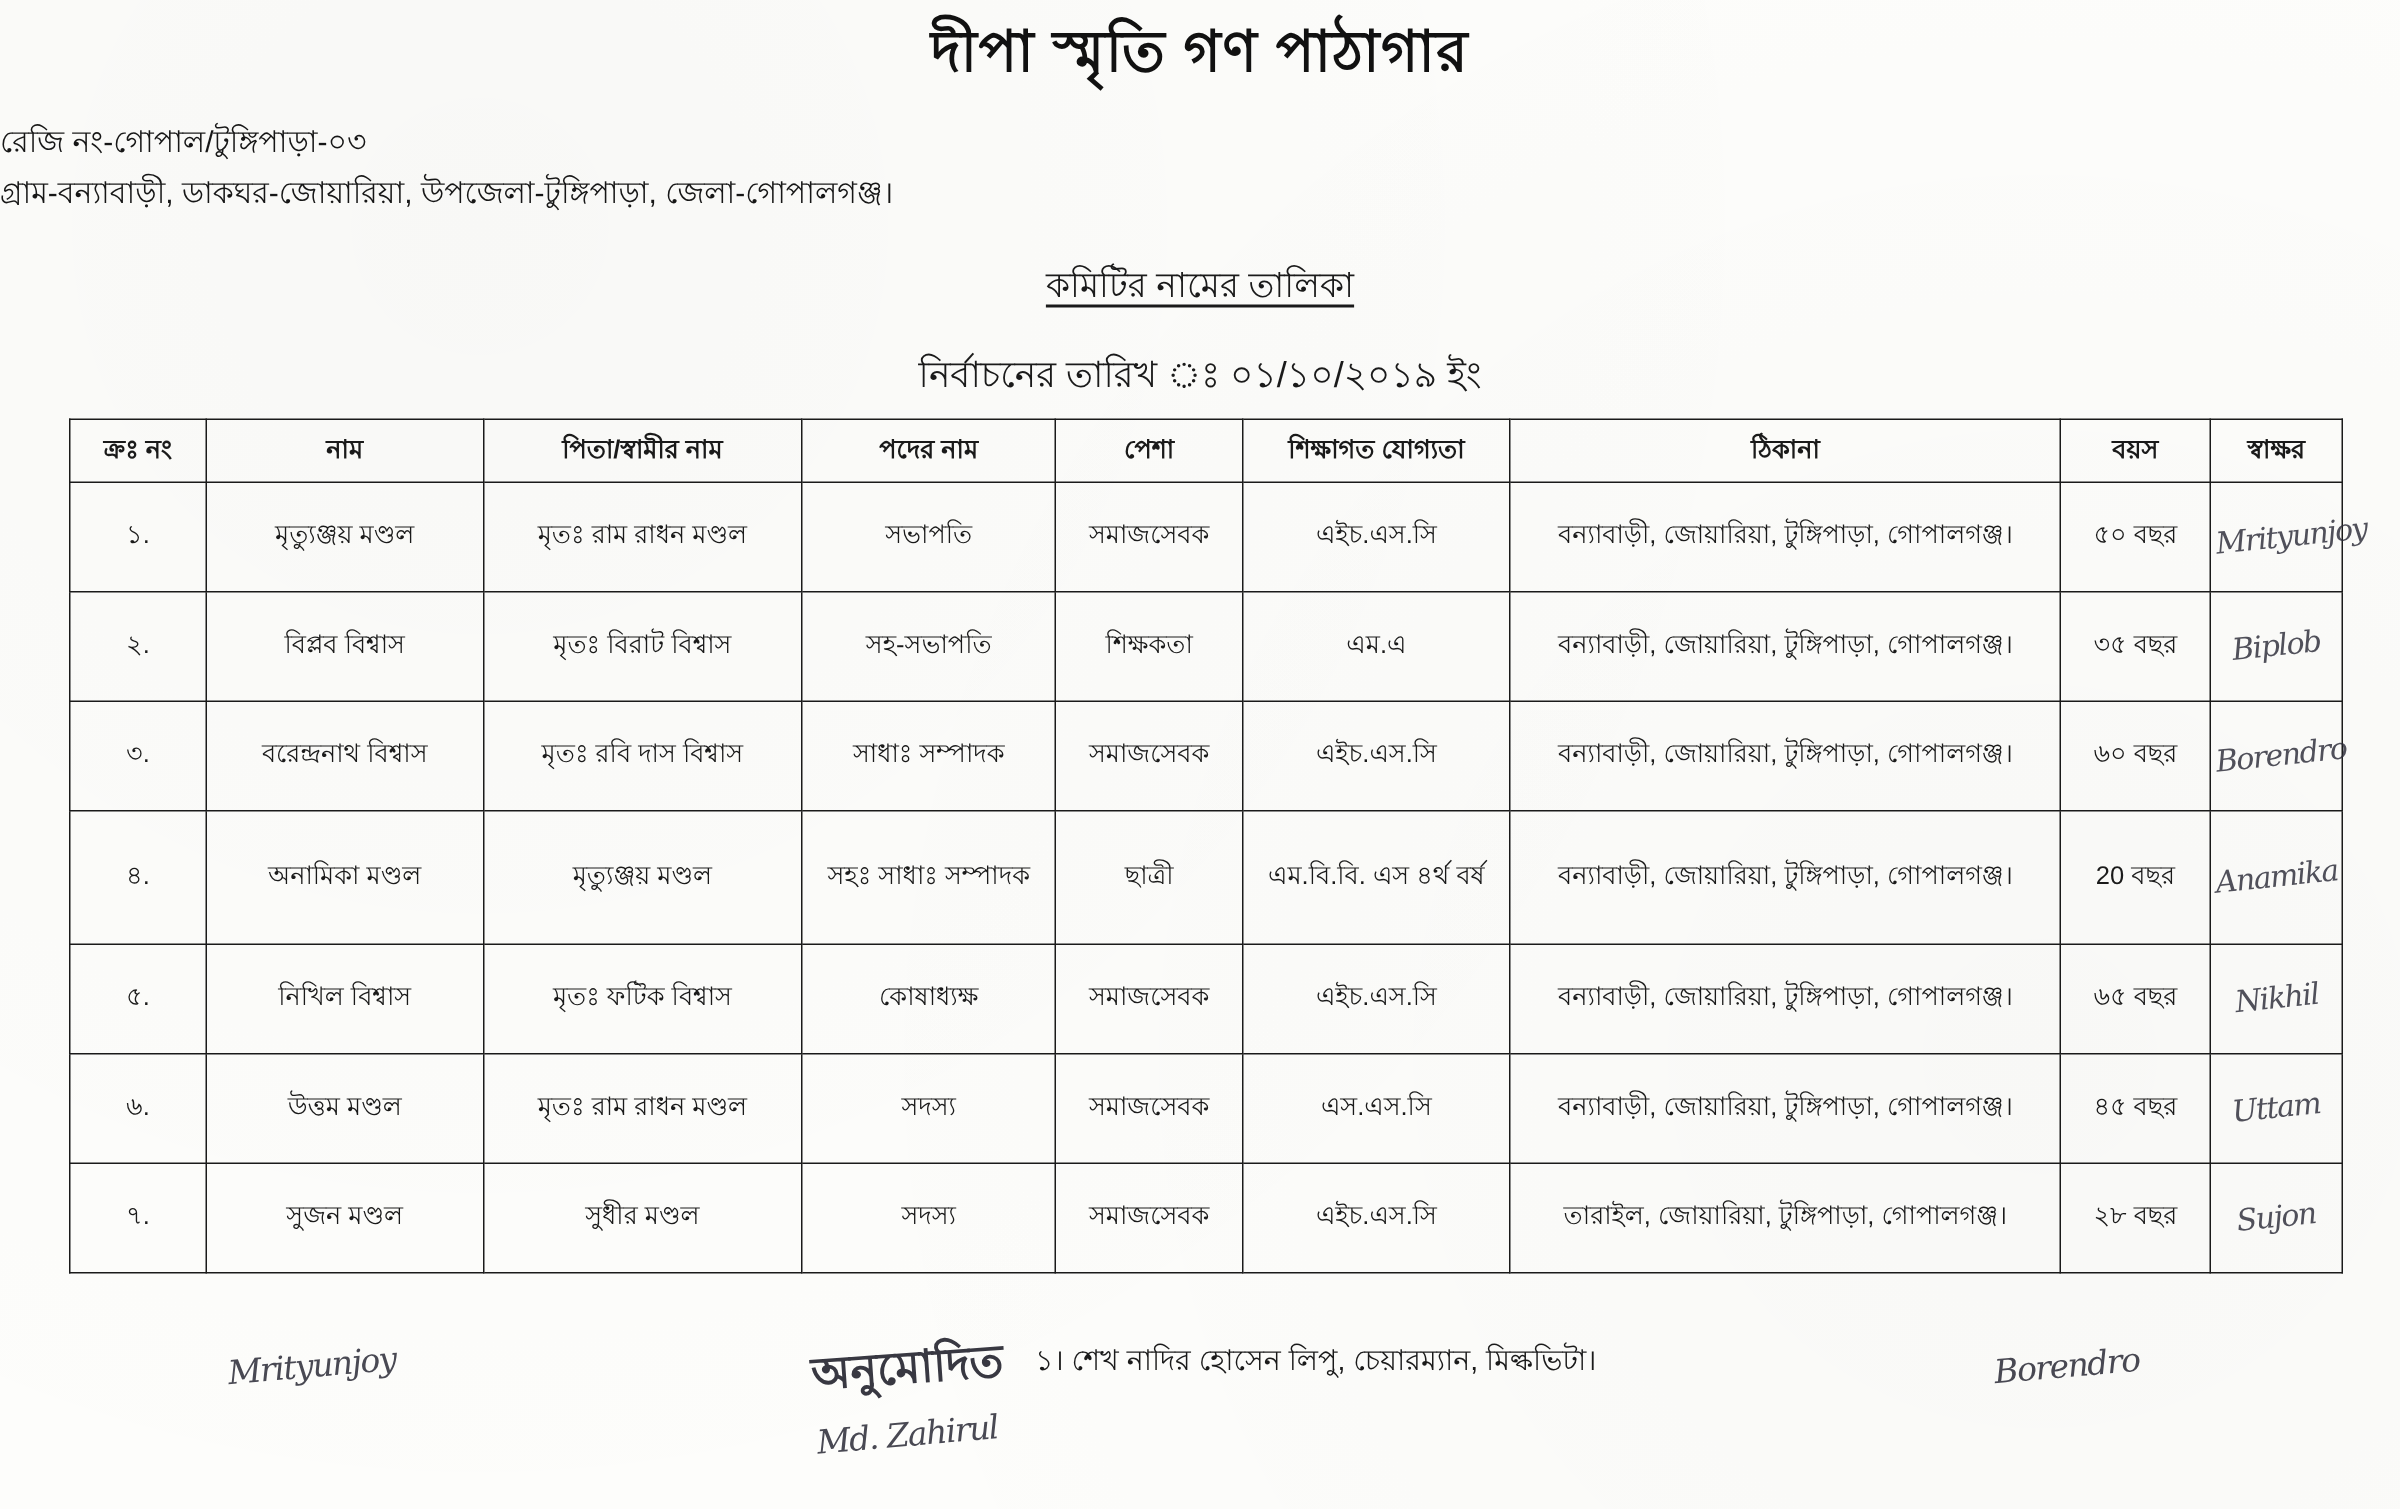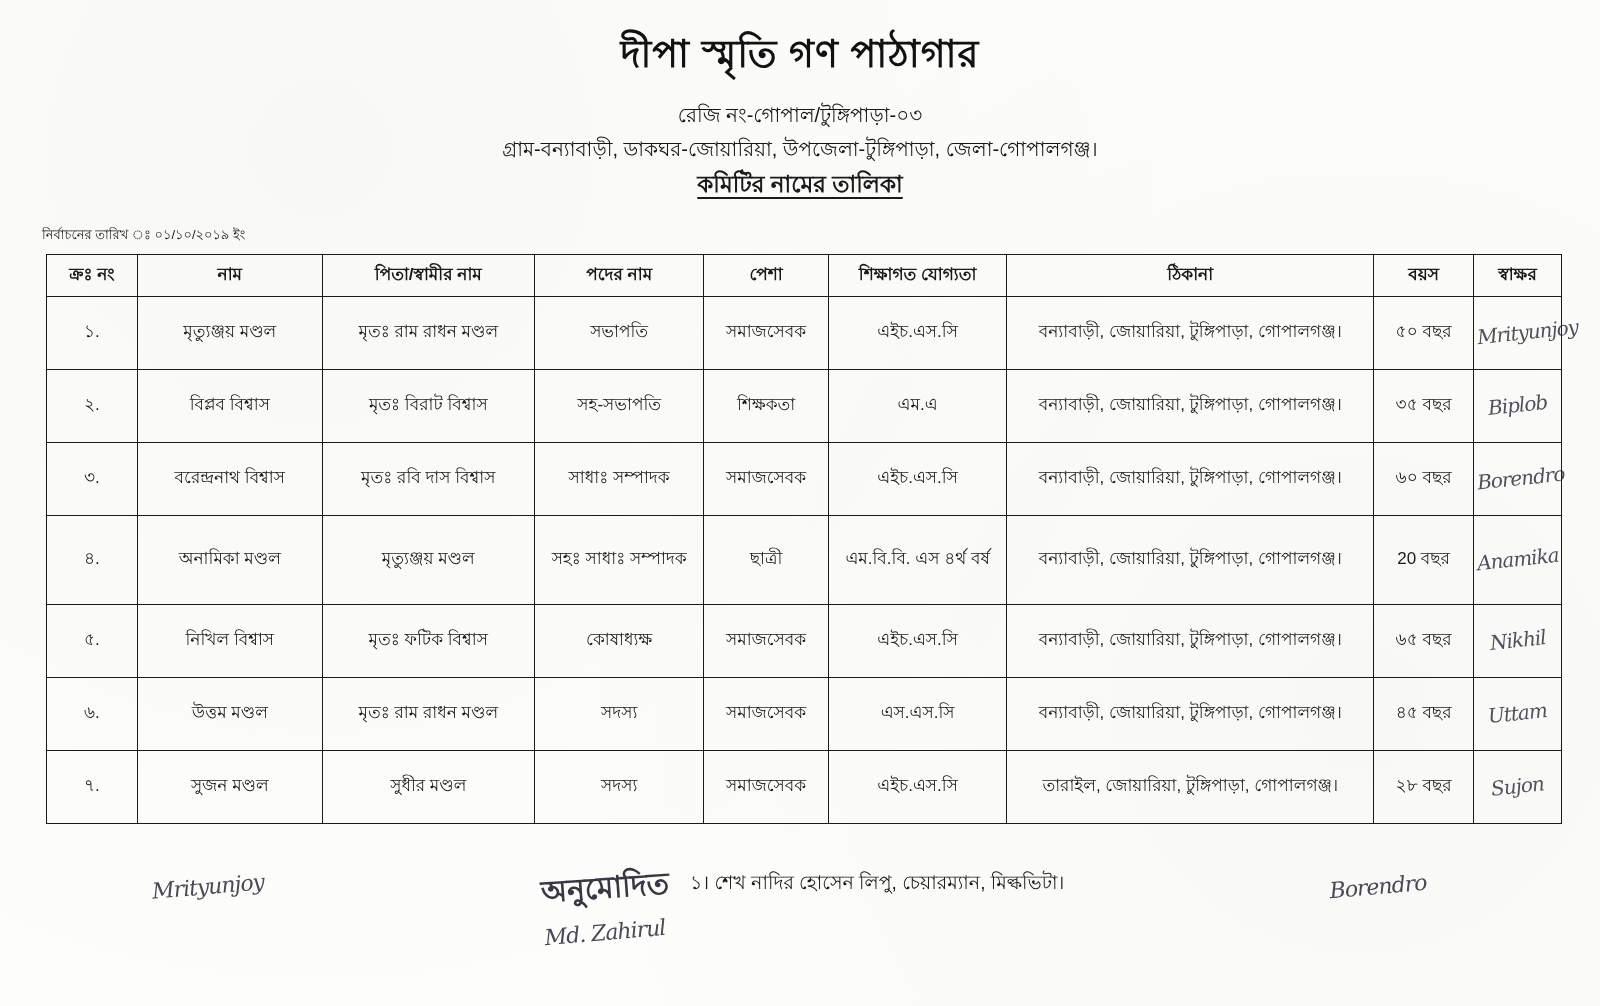--- a/index.html
+++ b/index.html
@@ -26,46 +26,47 @@
       radial-gradient(circle at 85% 70%, rgba(0,0,0,0.02), rgba(0,0,0,0) 55%),
       #fdfdfb;
   }
 
   
   .org-title {
     text-align: center;
     font-size: 38px;
     font-weight: bold;
     letter-spacing: 1px;
-    padding-top: 24px;
+    padding-top: 4px;
     color: #111;
   }
   .header-lines {
-    text-align: center;
+    text-align: left;
     margin-top: 10px;
   }
   .header-lines div {
     font-size: 20px;
     line-height: 1.7;
     color: #161616;
   }
   .list-heading {
     text-align: center;
     font-size: 23px;
-    font-weight: bold;
+    font-weight: normal;
+    margin-top: 26px;
     text-decoration: underline;
     text-underline-offset: 5px;
   }
 
   .meta-row {
     display: flex;
-    justify-content: space-between;
+    justify-content: center;
     align-items: flex-end;
     margin: 20px 42px 8px 42px;
-    font-size: 13px;
+    font-size: 24px;
   }
 
   
   table.committee {
     border-collapse: collapse;
     width: calc(100% - 84px);
     margin: 0 46px;
     table-layout: fixed;
   }
   table.committee th,

